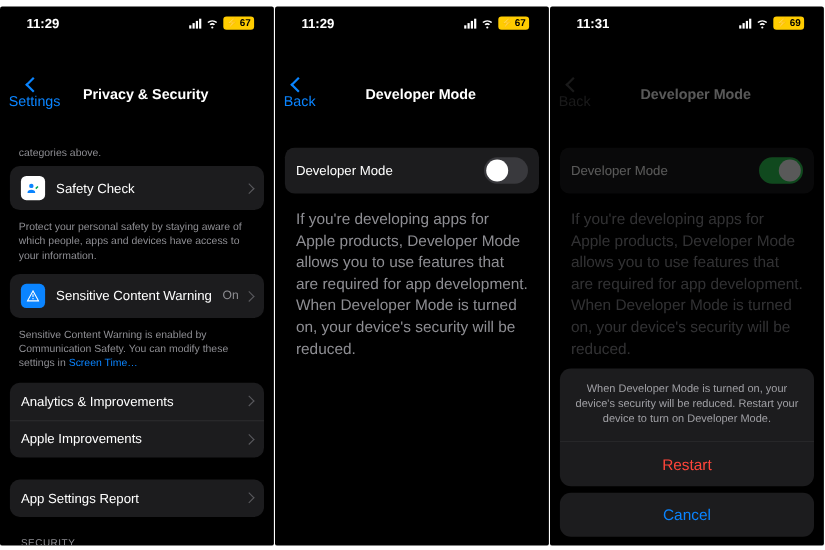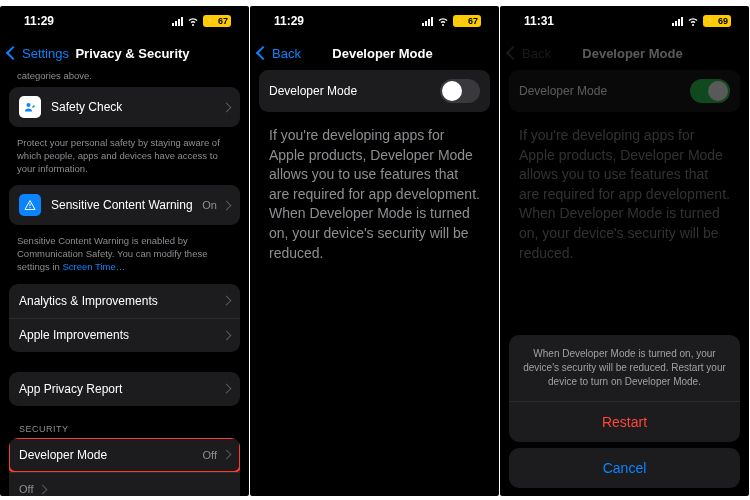--- a/index.html
+++ b/index.html
@@ -1,26 +1,26 @@
 <!DOCTYPE html>
 <html><head>
 <meta charset="utf-8">
 <style>
   * { box-sizing: border-box; margin: 0; padding: 0; font-family: -apple-system, BlinkMacSystemFont, "Segoe UI", Helvetica, Arial, sans-serif; }
   body { background: #fff; width: 750px; height: 500px; overflow: hidden; display: flex; gap: 1px; padding-top: 6px; }
-  .phone { width: 249px; height: 490px; background: #000; color: #fff; display: flex; flex-direction: column; position: relative; overflow: hidden; border-radius: 2px; }
+  .phone { width: 249px; height: 490px; background: #000; color: #fff; display: flex; flex-direction: column; position: relative; overflow: hidden; border-radius: 2px; gap: 32px; }
   .status-bar { height: 30px; display: flex; align-items: center; justify-content: space-between; padding: 0 18px 0 24px; font-size: 12px; font-weight: 600; }
   .status-right { display: flex; align-items: center; gap: 4px; }
   .signal { display: inline-flex; align-items: flex-end; gap: 1px; }
   .signal span { width: 2px; background: #fff; display: inline-block; }
   .signal span:nth-child(1){height:3px}.signal span:nth-child(2){height:5px}.signal span:nth-child(3){height:7px}.signal span:nth-child(4){height:9px}
   .wifi { width:12px; height:12px; }
   .battery { display:inline-flex; align-items:center; gap:1px; background:#ffcc00; color:#000; border-radius:3px; padding:1px 3px; font-size:9px; font-weight:700; }
   .nav-bar { height: 34px; display:flex; align-items:center; position:relative; padding:0 8px; }
-  .nav-back { color:#0a84ff; display:flex; align-items:center; font-size:13px; gap:2px; cursor:pointer; }
+  .nav-back { color:#0a84ff; display:flex; align-items:center; font-size:13px; gap:2px; cursor:pointer;flex-direction:column; }
   .nav-back-dim { color:#4a4a4c; }
   .nav-title { position:absolute; left:0; right:4px; text-align:center; font-size:13px; font-weight:600; pointer-events:none;padding-left:20px; }
   .chevron-left { width:10px; height:10px; border-left:2px solid currentColor; border-bottom:2px solid currentColor; transform:rotate(45deg); margin-right:2px; }
   .chevron-right { width:7px; height:7px; border-right:1.5px solid #5a5a5e; border-top:1.5px solid #5a5a5e; transform:rotate(45deg); }
   .content { flex:1; overflow:hidden; padding:0 9px; font-size:11px; }
   .footnote { color:#8e8e93; font-size:9.5px; line-height:1.35; padding:4px 8px 10px 8px; }
   .footnote a { color:#0a84ff; text-decoration:none; }
   .cell-group { background:#1c1c1e; border-radius:9px; overflow:hidden; margin-bottom:6px; }
   .cell { display:flex; align-items:center; padding:9px 10px; min-height:34px; font-size:12px; color:#fff; cursor:pointer; position:relative; }
   .cell + .cell { border-top:0.5px solid #2c2c2e; }
@@ -115,21 +115,21 @@
       <div class="cell">
         <span class="label">Apple Improvements</span>
         <span class="chevron-right"></span>
       </div>
     </div>
 
     <div style="height:14px"></div>
 
     <div class="cell-group">
       <div class="cell">
-        <span class="label">App Privacy Report</span>
+        <span class="label">App Settings Report</span>
         <span class="chevron-right"></span>
       </div>
     </div>
 
     <div class="section-header">SECURITY</div>
 
     <div class="cell-group">
       <div class="cell highlight">
         <span class="label">Developer Mode</span>
         <span class="detail">Off</span>

